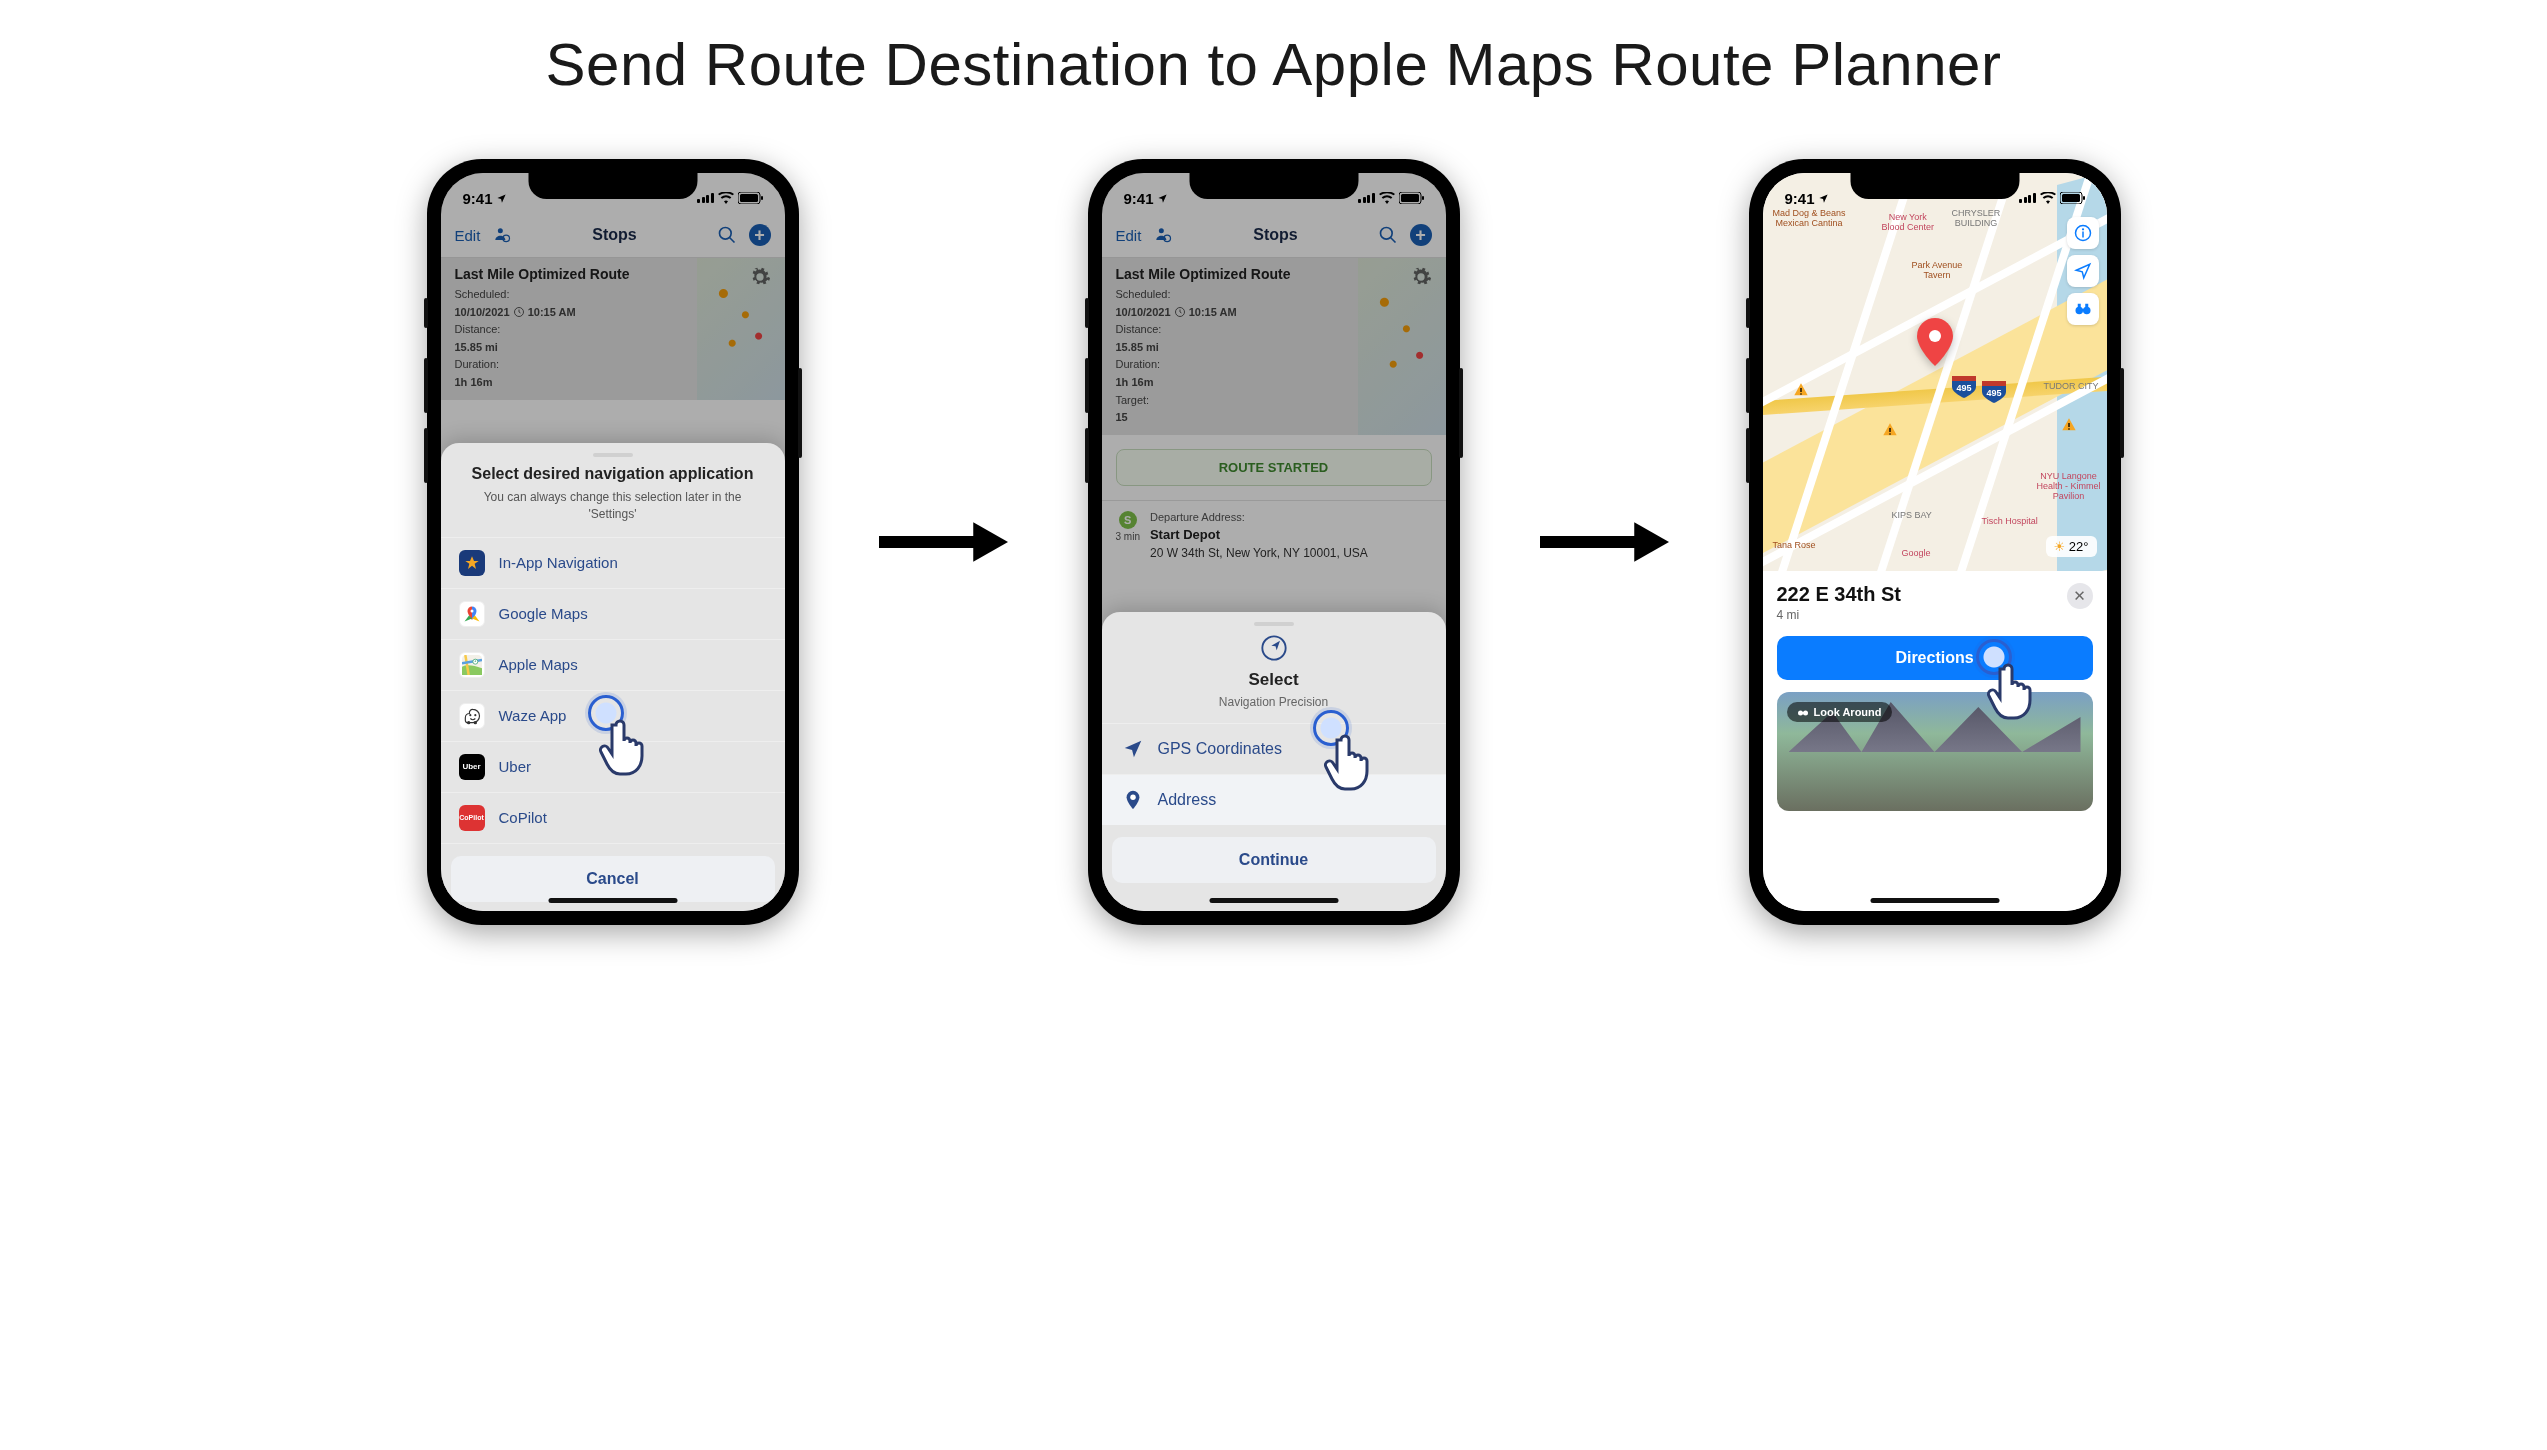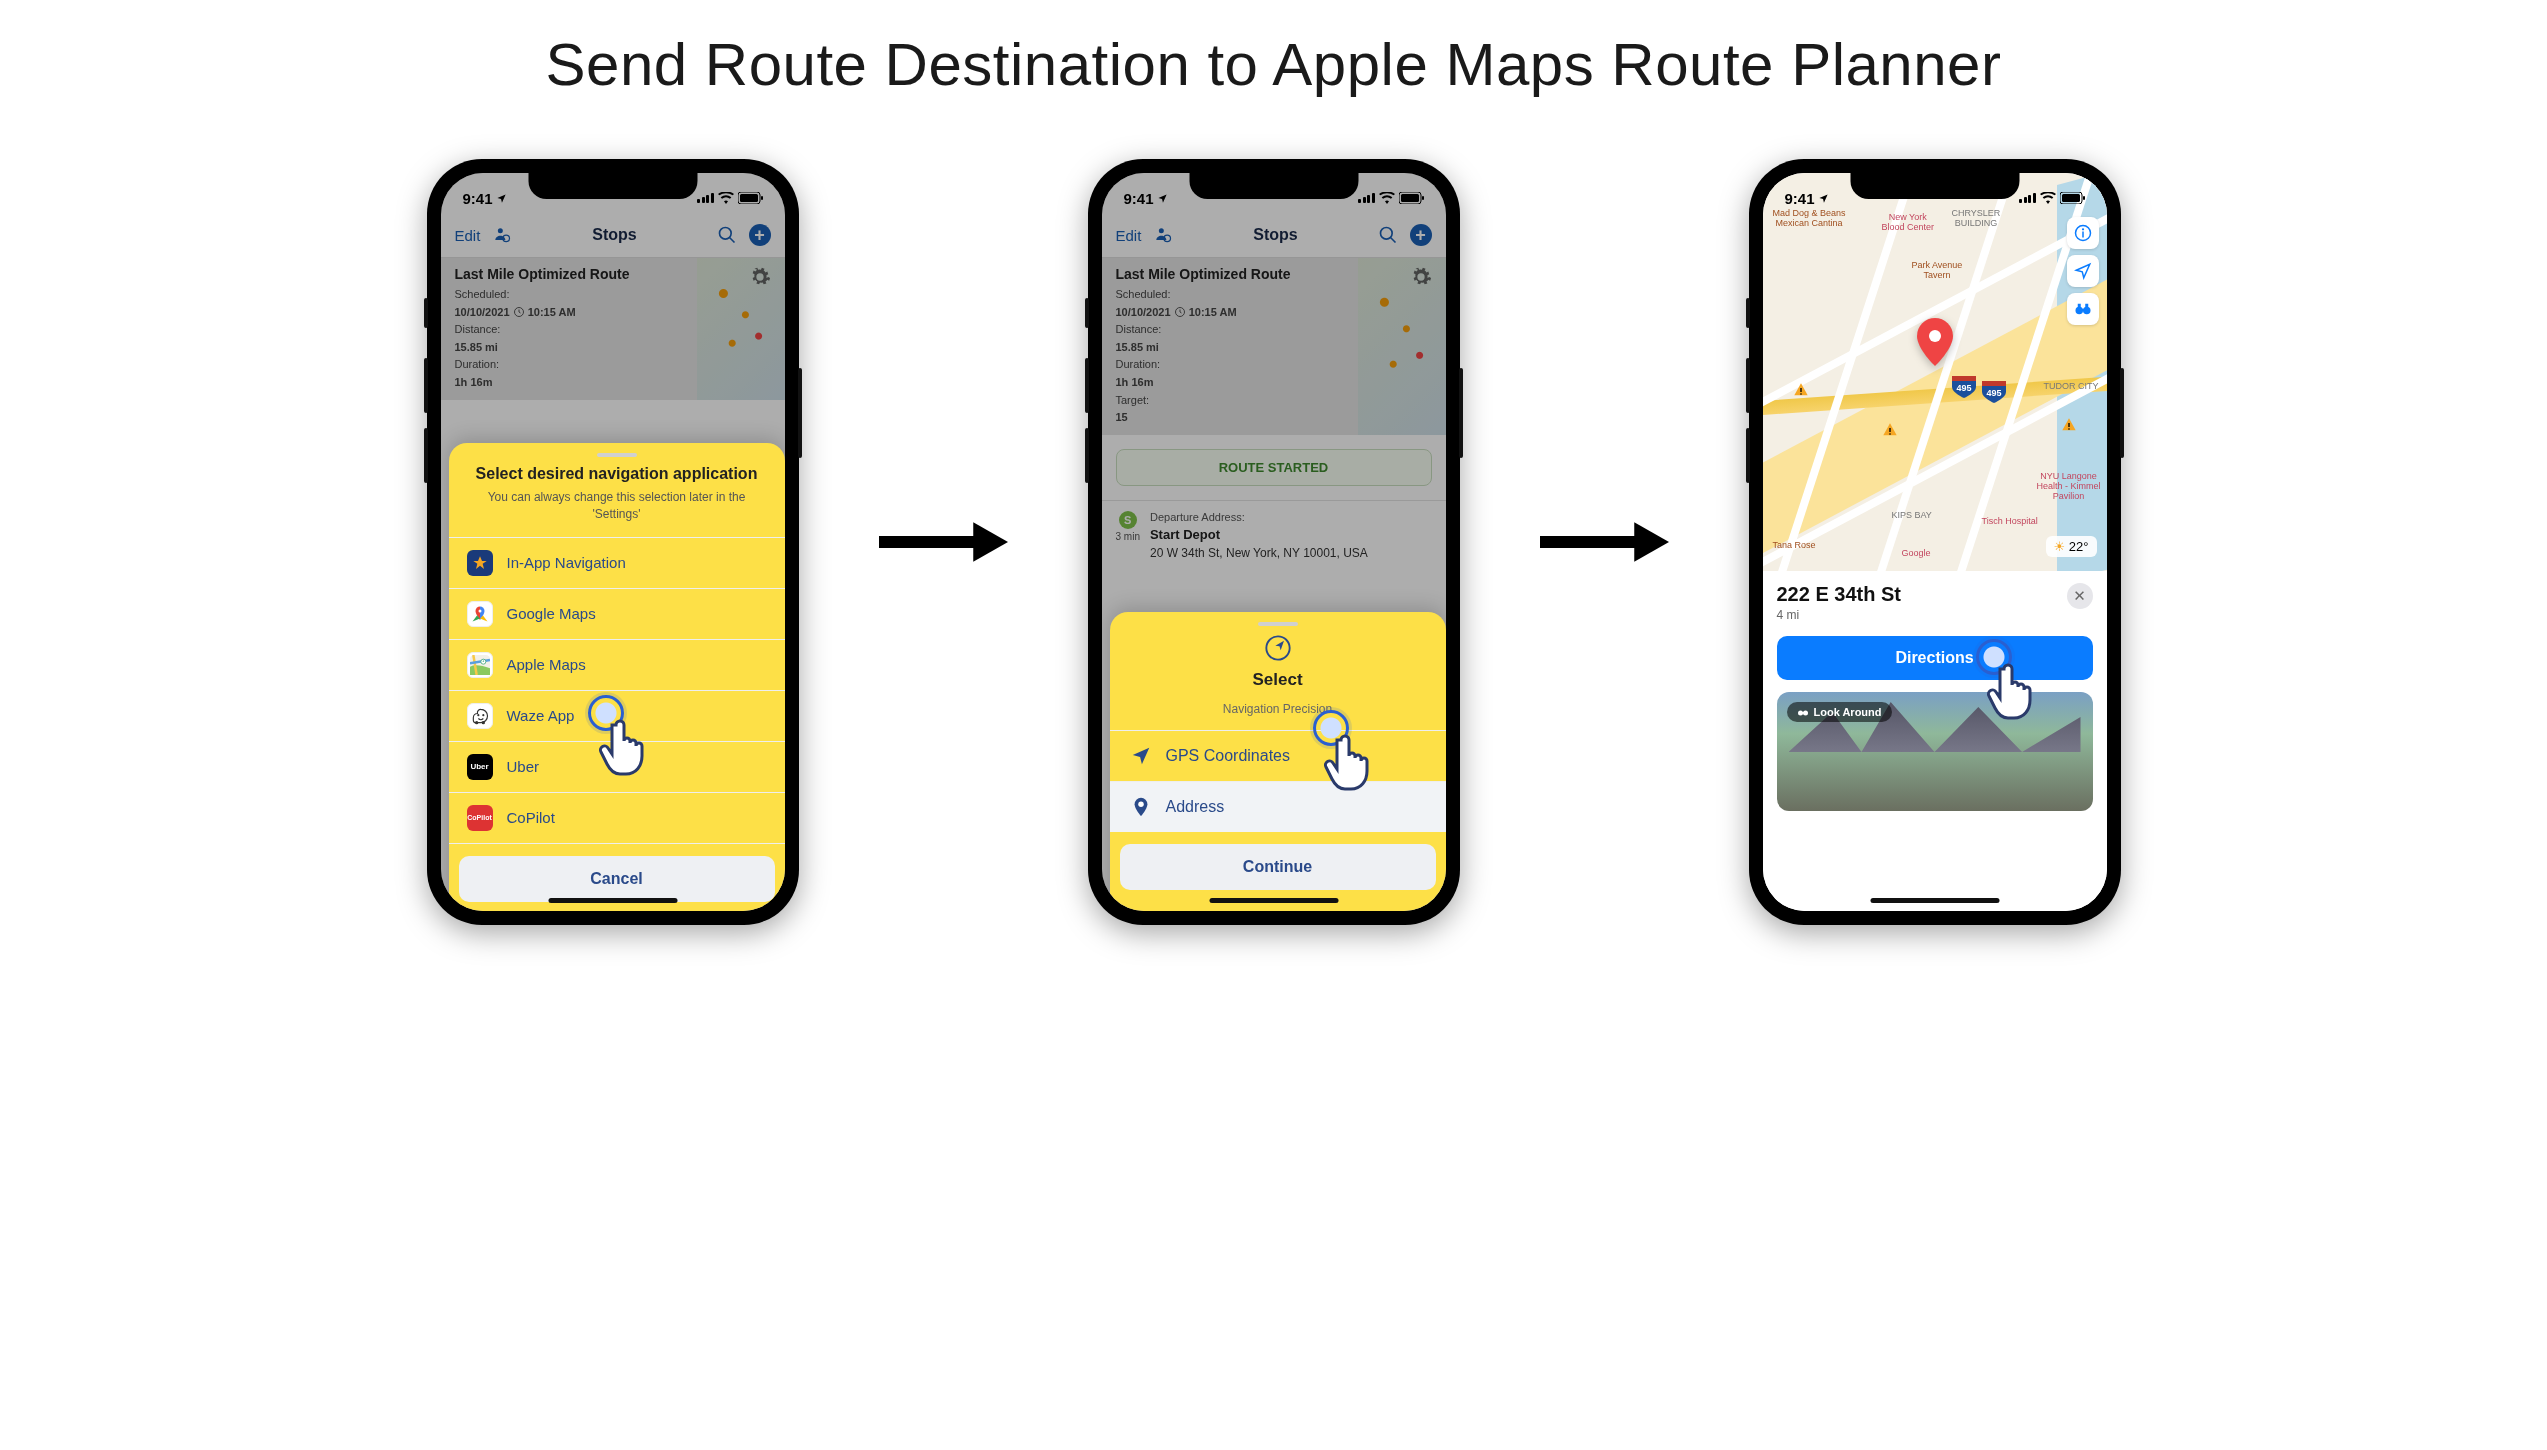--- a/index.html
+++ b/index.html
@@ -55,38 +55,38 @@
 
   .depot-block { border-top:1px solid #e4e4e4; display:flex; gap:10px; padding:10px 14px; align-items:flex-start; }
   .depot-left { display:flex; flex-direction:column; align-items:center; font-size:10px; color:#555; }
   .depot-dot { width:18px;height:18px;border-radius:50%;background:#7fc24a;color:#fff;display:flex;align-items:center;justify-content:center;font-weight:700;font-size:11px;margin-bottom:2px;}
   .depot-main { flex:1; }
   .depot-label { font-size:11px; color:#555; margin-bottom:4px;}
   .depot-title { font-size:13px; font-weight:700; color:#222;}
   .depot-addr { font-size:12px; color:#333; margin-top:4px;}
 
   
-  .sheet { position:absolute; left:8px; right:0; bottom:0; background:#fde047; border-top-left-radius:18px; border-top-right-radius:18px; z-index:20; box-shadow:0 -4px 20px rgba(0,0,0,0.18); padding-bottom:17px; }
+  .sheet { position:absolute; left:0; right:0; bottom:0; background:#e5e5e5; border-top-left-radius:18px; border-top-right-radius:18px; z-index:20; box-shadow:0 -4px 20px rgba(0,0,0,0.18); padding-bottom:17px; }
   .sheet-grabber { width:40px;height:4px;background:#d0d0d0;border-radius:2px;margin:10px auto 8px;}
 
   
   .sheet1 { height: 468px; }
   .sheet1 h3 { font-size:16px; font-weight:700; text-align:center; color:#222; margin-top:4px;}
   .sheet1 .sub { font-size:12px; color:#555; text-align:center; margin-top:6px; padding:0 30px; line-height:1.4;}
   .nav-list { margin-top:14px; }
   .nav-item { display:flex; align-items:center; gap:14px; padding:12px 18px; border-bottom:1px solid #eee; font-size:15px; color:#2a4a8a; font-weight:500;}
   .nav-item:first-child { border-top:1px solid #eee; }
   .nav-icon { width:26px;height:26px;border-radius:6px;display:flex;align-items:center;justify-content:center;flex-shrink:0;}
   .cancel-btn { margin:12px 10px 0; background:#eef0f3; border-radius:10px; text-align:center; padding:14px; font-size:16px; font-weight:600; color:#2a4a8a;}
 
   
   .sheet2 { height: 299px; }
   .sheet2 .compass-ico { display:flex; justify-content:center; margin-top:6px;}
   .sheet2 h3 { font-size:17px;font-weight:700;text-align:center;color:#222;margin-top:8px;}
-  .sheet2 .sub { font-size:12px;color:#666;text-align:center;margin-top:12px;}
+  .sheet2 .sub { font-size:12px;color:#666;text-align:center;margin-top:5px;}
   .prec-list { margin-top:14px; }
   .prec-item { display:flex; align-items:center; gap:14px; padding:14px 20px; border-top:1px solid #eee; font-size:16px; color:#2a4a8a; font-weight:500;}
   .prec-item.sel { background:#f1f3f6; }
   .continue-btn { margin:12px 10px 0; background:#eef0f3; border-radius:10px; text-align:center; padding:14px; font-size:16px; font-weight:600; color:#2a4a8a;}
 
   
   .am-map { position:absolute; top:0; left:0; right:0; height:398px; background:#f4efe4; overflow:hidden;}
   .am-road { position:absolute; background:#fbe39a; transform-origin:center; }
   .am-road.r1 { width:498px;height:80px; top:189px; left:-50px; transform:rotate(-28deg);}
   .am-road.hw { background:linear-gradient(#f0c84a,#f7d36b); height:14px; width:498px; top:214px; left:-50px; transform:rotate(-4deg);}

